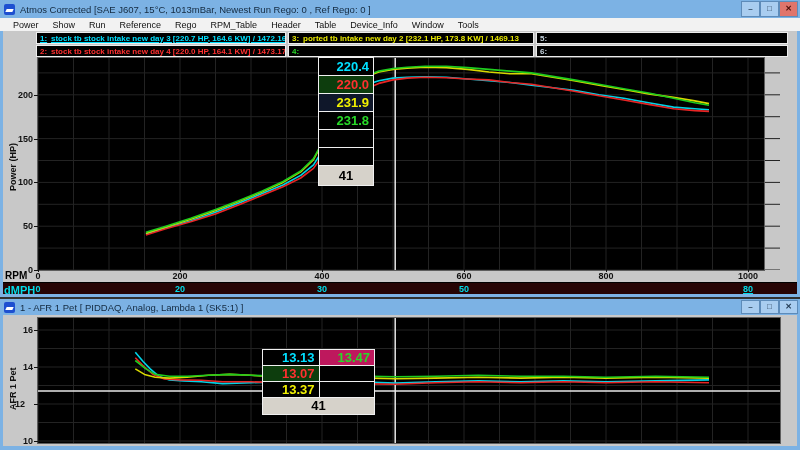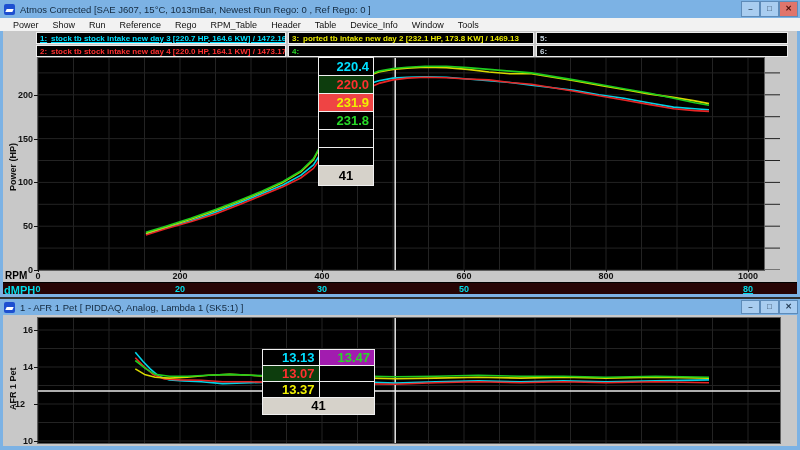--- a/index.html
+++ b/index.html
@@ -170,21 +170,21 @@
             <polyline points="107.9,175.2 127.8,169.1 152.7,161.2 177.5,152.4 202.4,142.8 223.7,134.0 245.0,124.4 262.7,113.9 275.5,101.6 285.4,83.2 294.7,59.6 303.9,39.4 313.8,27.2 326.6,19.3 340.8,14.0 355.0,11.4 369.2,10.1 387.0,9.2 408.3,9.6 429.6,11.4 450.9,14.0 472.2,15.8 493.5,15.8 514.8,19.3 536.1,22.8 560.9,27.2 585.8,31.5 610.6,35.9 635.5,39.4 656.8,42.9 671.0,45.6" fill="none" stroke="#d8d800" stroke-width="1.6" stroke-linejoin="round"></polyline>
             <polyline points="107.9,174.3 127.8,168.2 152.7,160.3 177.5,151.6 202.4,141.9 223.7,133.2 245.0,123.5 262.7,113.0 275.5,100.7 285.4,82.3 294.7,58.7 303.9,38.5 313.8,26.3 326.6,18.4 340.8,13.1 355.0,10.5 369.2,9.2 387.0,8.3 408.3,8.3 429.6,9.6 450.9,11.4 472.2,13.1 493.5,14.9 514.8,18.4 536.1,21.9 560.9,26.3 585.8,30.7 610.6,35.0 635.5,40.3 656.8,44.7 671.0,47.3" fill="none" stroke="#1ecc1e" stroke-width="1.6" stroke-linejoin="round"></polyline>
           </svg>
         <div class="databox db-top">
           <div class="dbrow" style="background-color: rgb(0, 0, 0);">
               <span class="dbval" style="color: rgb(0, 224, 255);">220.4</span>
             </div>
           <div class="dbrow" style="background-color: rgb(13, 61, 13);">
               <span class="dbval" style="color: rgb(255, 48, 48);">220.0</span>
             </div>
-          <div class="dbrow" style="background-color: #ef4444;">
+          <div class="dbrow" style="background-color: #0f172a;">
               <span class="dbval" style="color: rgb(240, 240, 0);">231.9</span>
             </div>
           <div class="dbrow" style="background-color: rgb(0, 0, 0);">
               <span class="dbval" style="color: rgb(40, 216, 40);">231.8</span>
             </div>
           <div class="dbrow" style="background-color: rgb(0, 0, 0);">
               <span class="dbval" style="color: rgb(255, 255, 255);"></span>
             </div>
           <div class="dbrow" style="background-color: rgb(0, 0, 0);">
               <span class="dbval" style="color: rgb(255, 255, 255);"></span>
@@ -289,21 +289,21 @@
             <polyline points="97.3,34.2 105.1,43.5 112.2,50.9 120.7,58.2 131.4,61.9 145.6,62.9 163.3,63.8 184.6,65.6 213.0,64.7 248.5,63.8 284.0,64.7 319.5,63.8 357.2,65.1 397.6,63.8 440.2,62.9 482.8,63.8 525.4,62.9 568.0,63.8 617.7,62.9 671.0,61.9" fill="none" stroke="#00d4e8" stroke-width="1.6" stroke-linejoin="round"></polyline>
             <polyline points="97.3,39.8 106.5,49.0 115.0,56.4 126.4,61.0 142.0,61.9 163.3,62.3 184.6,63.8 213.0,63.8 248.5,64.7 284.0,65.6 319.5,65.6 357.2,66.2 397.6,64.7 440.2,63.8 482.8,64.7 525.4,63.8 568.0,64.7 617.7,63.8 671.0,64.7" fill="none" stroke="#e82424" stroke-width="1.6" stroke-linejoin="round"></polyline>
             <polyline points="97.3,50.9 106.5,56.4 117.2,59.2 131.4,60.1 149.1,59.2 170.4,57.3 191.7,56.4 213.0,57.3 241.4,59.2 269.8,60.1 298.2,59.2 333.7,60.1 357.2,60.7 397.6,60.1 440.2,59.2 482.8,60.1 525.4,59.2 568.0,60.1 617.7,59.2 671.0,60.1" fill="none" stroke="#d8d800" stroke-width="1.6" stroke-linejoin="round"></polyline>
             <polyline points="97.3,42.5 107.9,50.9 117.2,56.4 131.4,58.2 149.1,58.2 170.4,57.3 191.7,56.4 213.0,57.3 241.4,58.2 269.8,59.2 298.2,58.2 333.7,58.2 357.2,58.8 397.6,58.2 440.2,57.3 482.8,58.2 525.4,58.2 568.0,59.2 617.7,58.2 671.0,59.2" fill="none" stroke="#1ecc1e" stroke-width="1.6" stroke-linejoin="round"></polyline>
           </svg>
         <div class="databox db-bot">
           <div class="dbrow">
             <div class="dbcell c1" style="background-color: rgb(0, 0, 0);">
                 <span class="dbval" style="color: rgb(0, 224, 255);">13.13</span>
               </div>
-            <div class="dbcell c2" style="background-color: #a21caf;">
+            <div class="dbcell c2" style="background-color: #be185d;">
                 <span class="dbval" style="color: rgb(40, 216, 40);">13.47</span>
               </div>
           </div>
           <div class="dbrow">
             <div class="dbcell c1" style="background-color: rgb(13, 61, 13);">
                 <span class="dbval" style="color: rgb(255, 48, 48);">13.07</span>
               </div>
             <div class="dbcell c2" style="background-color: rgb(0, 0, 0);">
                 <span class="dbval" style="color: rgb(255, 255, 255);"></span>
               </div>

